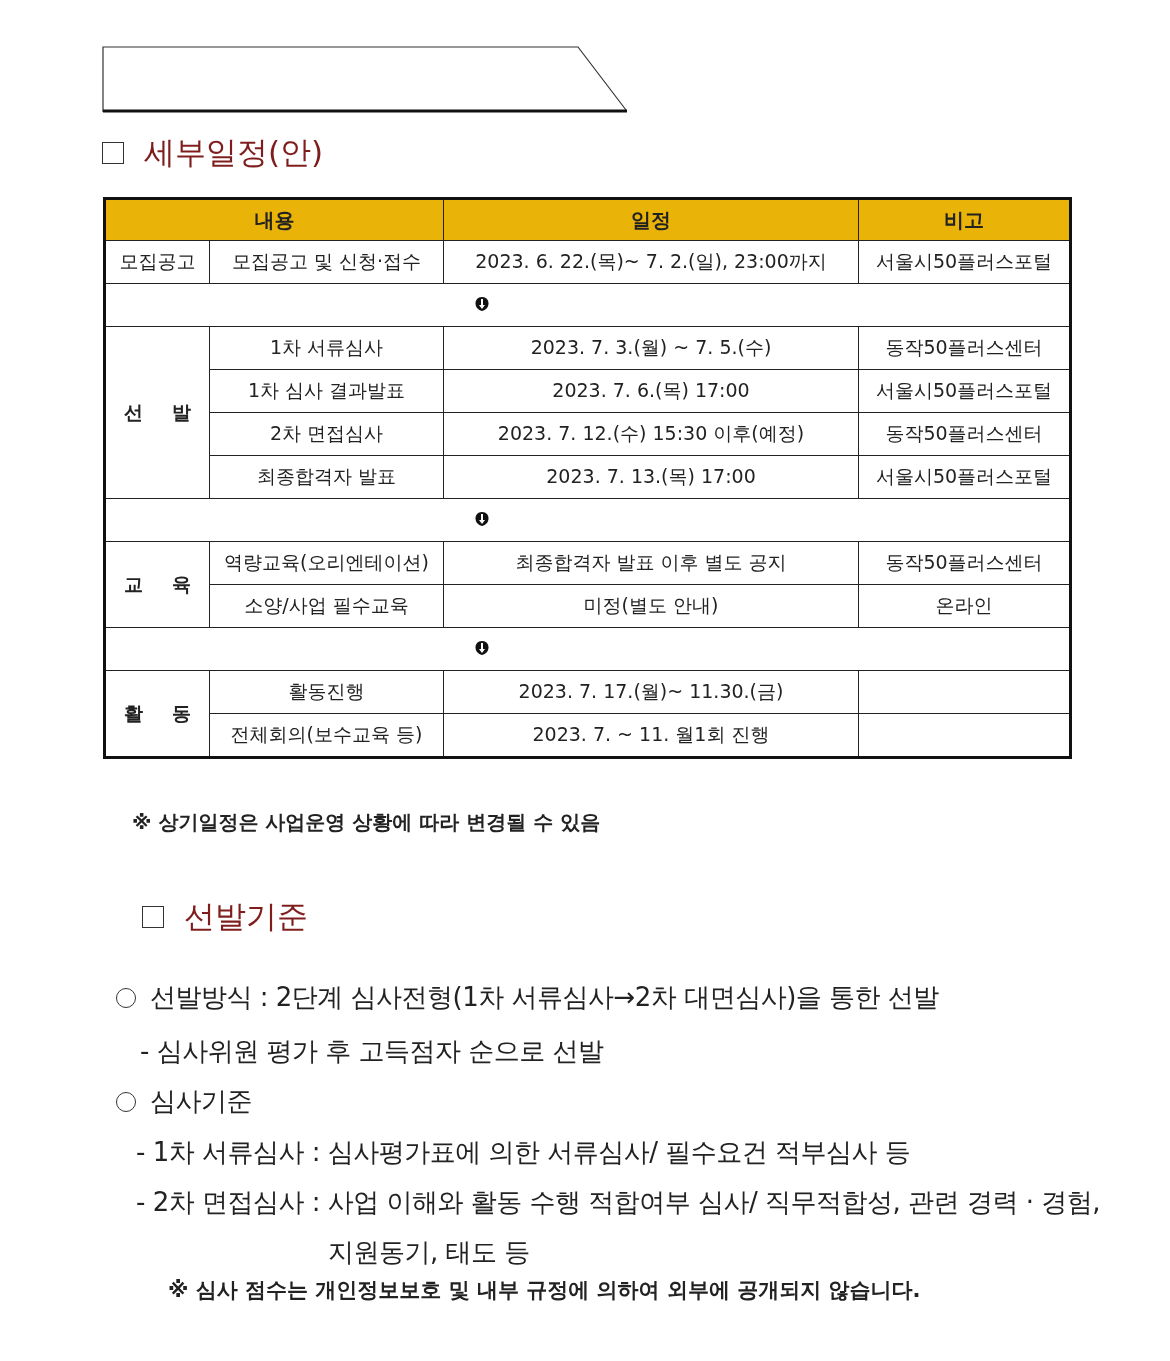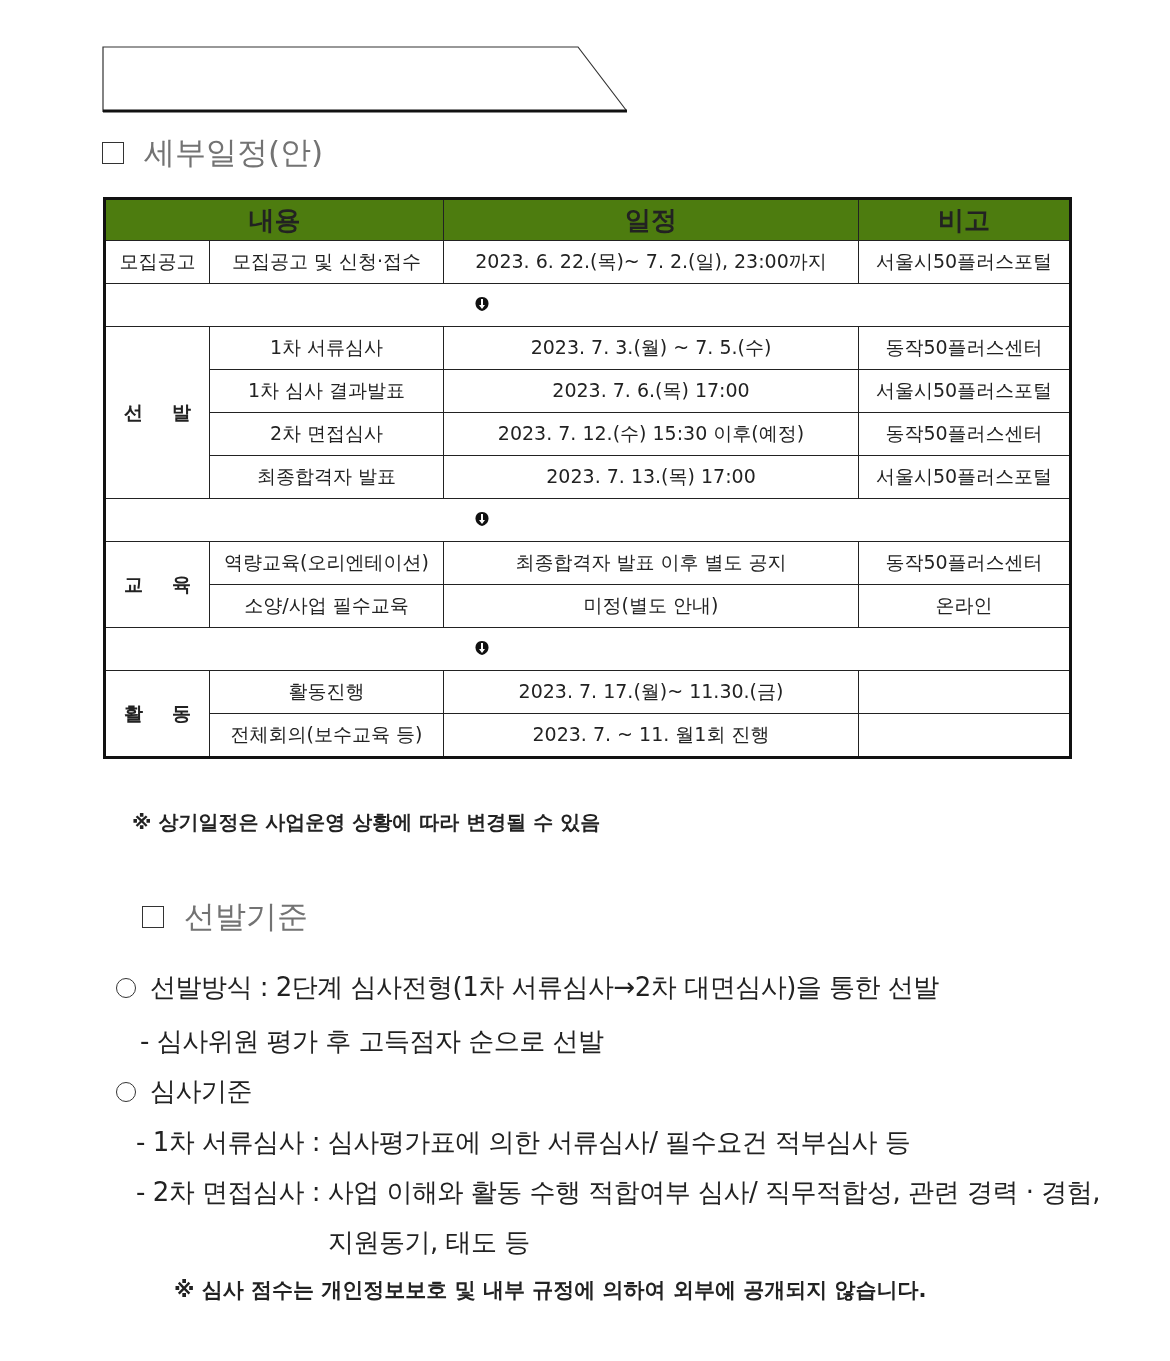--- a/index.html
+++ b/index.html
@@ -9,48 +9,48 @@
   }
   .title-box {
     position: absolute; left: 102px; top: 46px; width: 524px; height: 66px;
   }
   .title-box svg { position: absolute; left: 0; top: 0; }
   .title-text {
     position: absolute; left: 18px; top: 12px; font-size: 31px; font-weight: bold;
     letter-spacing: -1px; color: #111; white-space: nowrap;
   }
   .sec-head {
-    position: absolute; left: 102px; font-size: 31px; color: #737373; white-space: nowrap;
+    position: absolute; left: 102px; font-size: 31px; color: #7f1d1d; white-space: nowrap;
     display: flex; align-items: center;
   }
   .sq-box {
     display: inline-block; width: 22px; height: 22px; border: 1.5px solid #333;
     margin-right: 20px; box-sizing: border-box;
   }
   table.sched {
     position: absolute; left: 103px; top: 197px; width: 966px;
     border-collapse: collapse; border: 3px solid #111; table-layout: fixed;
   }
   table.sched td, table.sched th {
     border: 1px solid #222; text-align: center; font-size: 19px; color: #222;
     height: 42px; padding: 0; white-space: nowrap;
   }
   table.sched th {
-    background: #4d7c0f; font-family: "DejaVu Serif", "Liberation Serif", serif;
-    font-weight: bold; font-size: 26px; height: 40px; border-bottom: 1px solid #222;
+    background: #eab308; font-family: "DejaVu Serif", "Liberation Serif", serif;
+    font-weight: bold; font-size: 20px; height: 40px; border-bottom: 1px solid #222;
   }
   td.cat { font-weight: bold; font-size: 19px; }
   td.cat .sp { display: flex; justify-content: space-between; padding: 0 18px; }
   td.arrow-row { height: 42px; }
   .arrow-icon { display: inline-block; width: 16px; height: 16px; }
   .note {
     position: absolute; font-weight: bold; font-size: 20px; color: #222; white-space: nowrap; margin-left: 12px;
   }
   .line {
-    position: absolute; font-size: 26px; color: #222; white-space: nowrap; letter-spacing: -0.5px;
+    position: absolute; font-size: 26px; color: #222; white-space: nowrap; letter-spacing: -0.5px; margin-top: 10px;
   }
   .circ {
     display: inline-block; width: 20px; height: 20px; border: 1.5px solid #333;
     border-radius: 50%; margin-right: 14px; vertical-align: -2px; box-sizing: border-box;
   }
 </style>
 </head>
 <body>
 
 <div class="title-box">
@@ -182,13 +182,13 @@
 <div class="line" style="left:116px; top:970px;">
   <span class="circ"></span><span>선발방식 : 2단계 심사전형(1차 서류심사→2차 대면심사)을 통한 선발</span>
 </div>
 <div class="line" style="left:140px; top:1024px;text-align:center;">- 심사위원 평가 후 고득점자 순으로 선발</div>
 <div class="line" style="left:116px; top:1074px;">
   <span class="circ"></span><span>심사기준</span>
 </div>
 <div class="line" style="left:136px; top:1125px;">- 1차 서류심사 : 심사평가표에 의한 서류심사/ 필수요건 적부심사 등</div>
 <div class="line" style="left:136px; top:1175px;">- 2차 면접심사 : 사업 이해와 활동 수행 적합여부 심사/ 직무적합성, 관련 경력 · 경험,</div>
 <div class="line" style="left:328px; top:1225px;">지원동기, 태도 등</div>
-<div class="note" style="left:162px; top:1276px; font-size:21px;text-align:center;">※ 심사 점수는 개인정보보호 및 내부 규정에 의하여 외부에 공개되지 않습니다.</div>
+<div class="note" style="left:156px; top:1276px; font-size:21px;text-align:center;">※ 심사 점수는 개인정보보호 및 내부 규정에 의하여 외부에 공개되지 않습니다.</div>
 
 </body></html>

